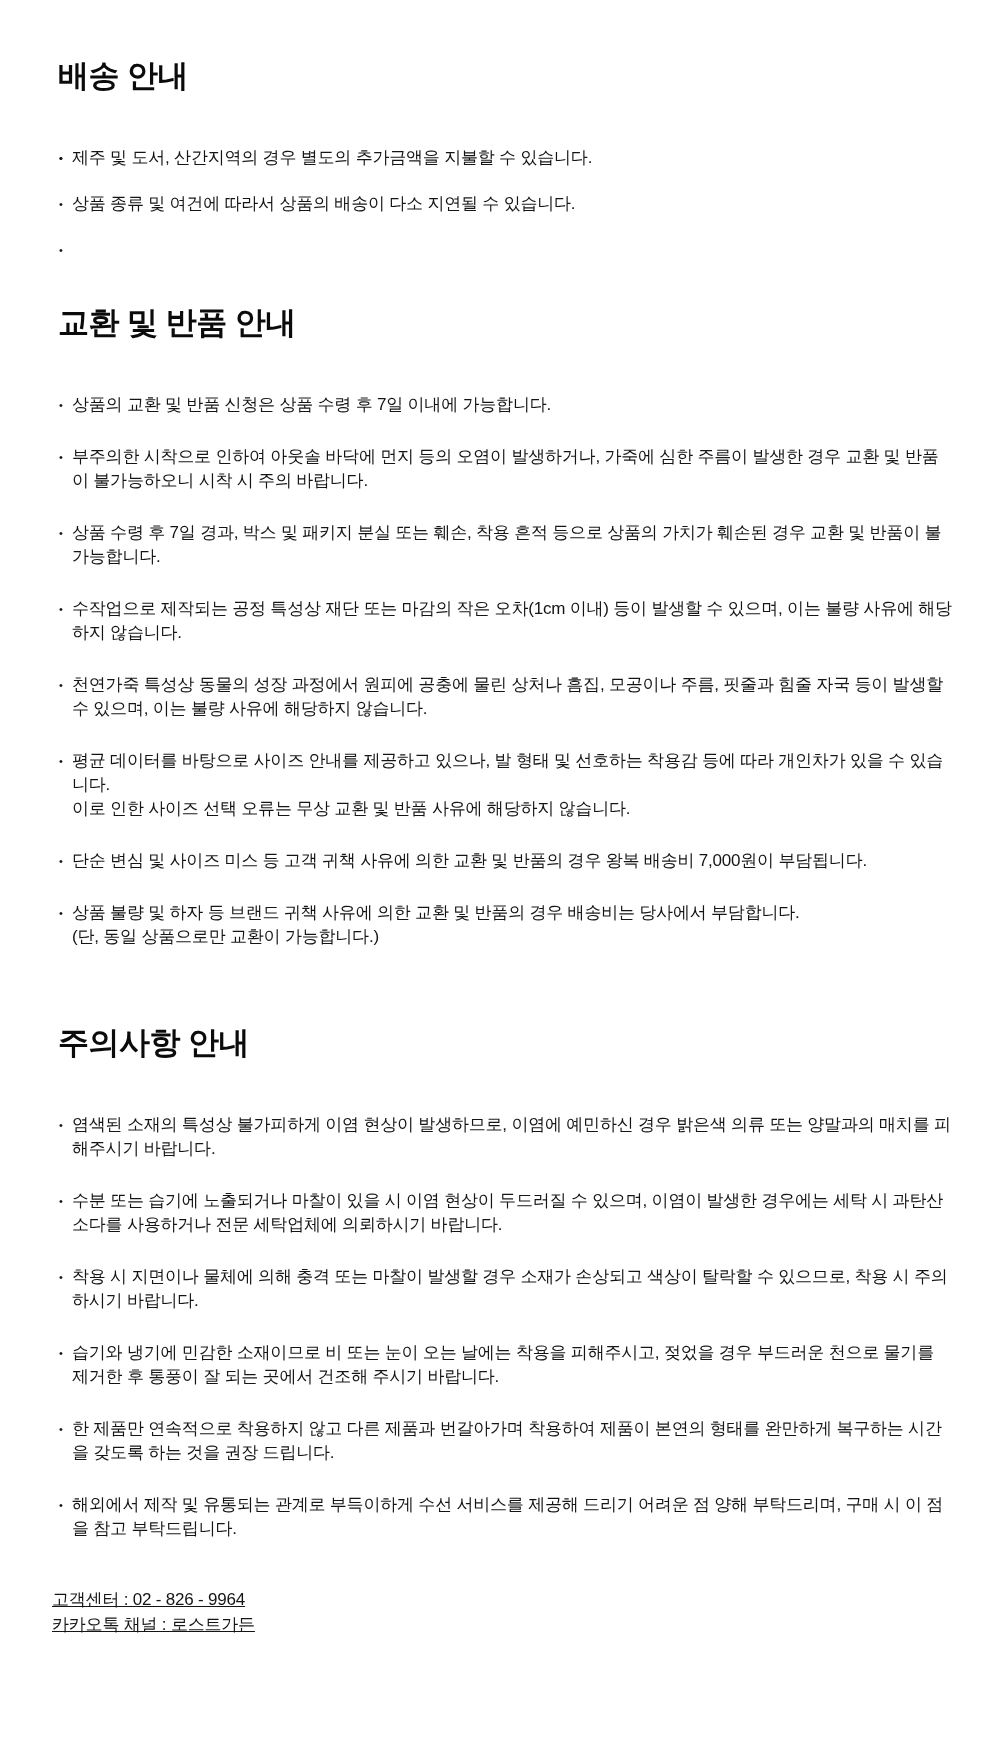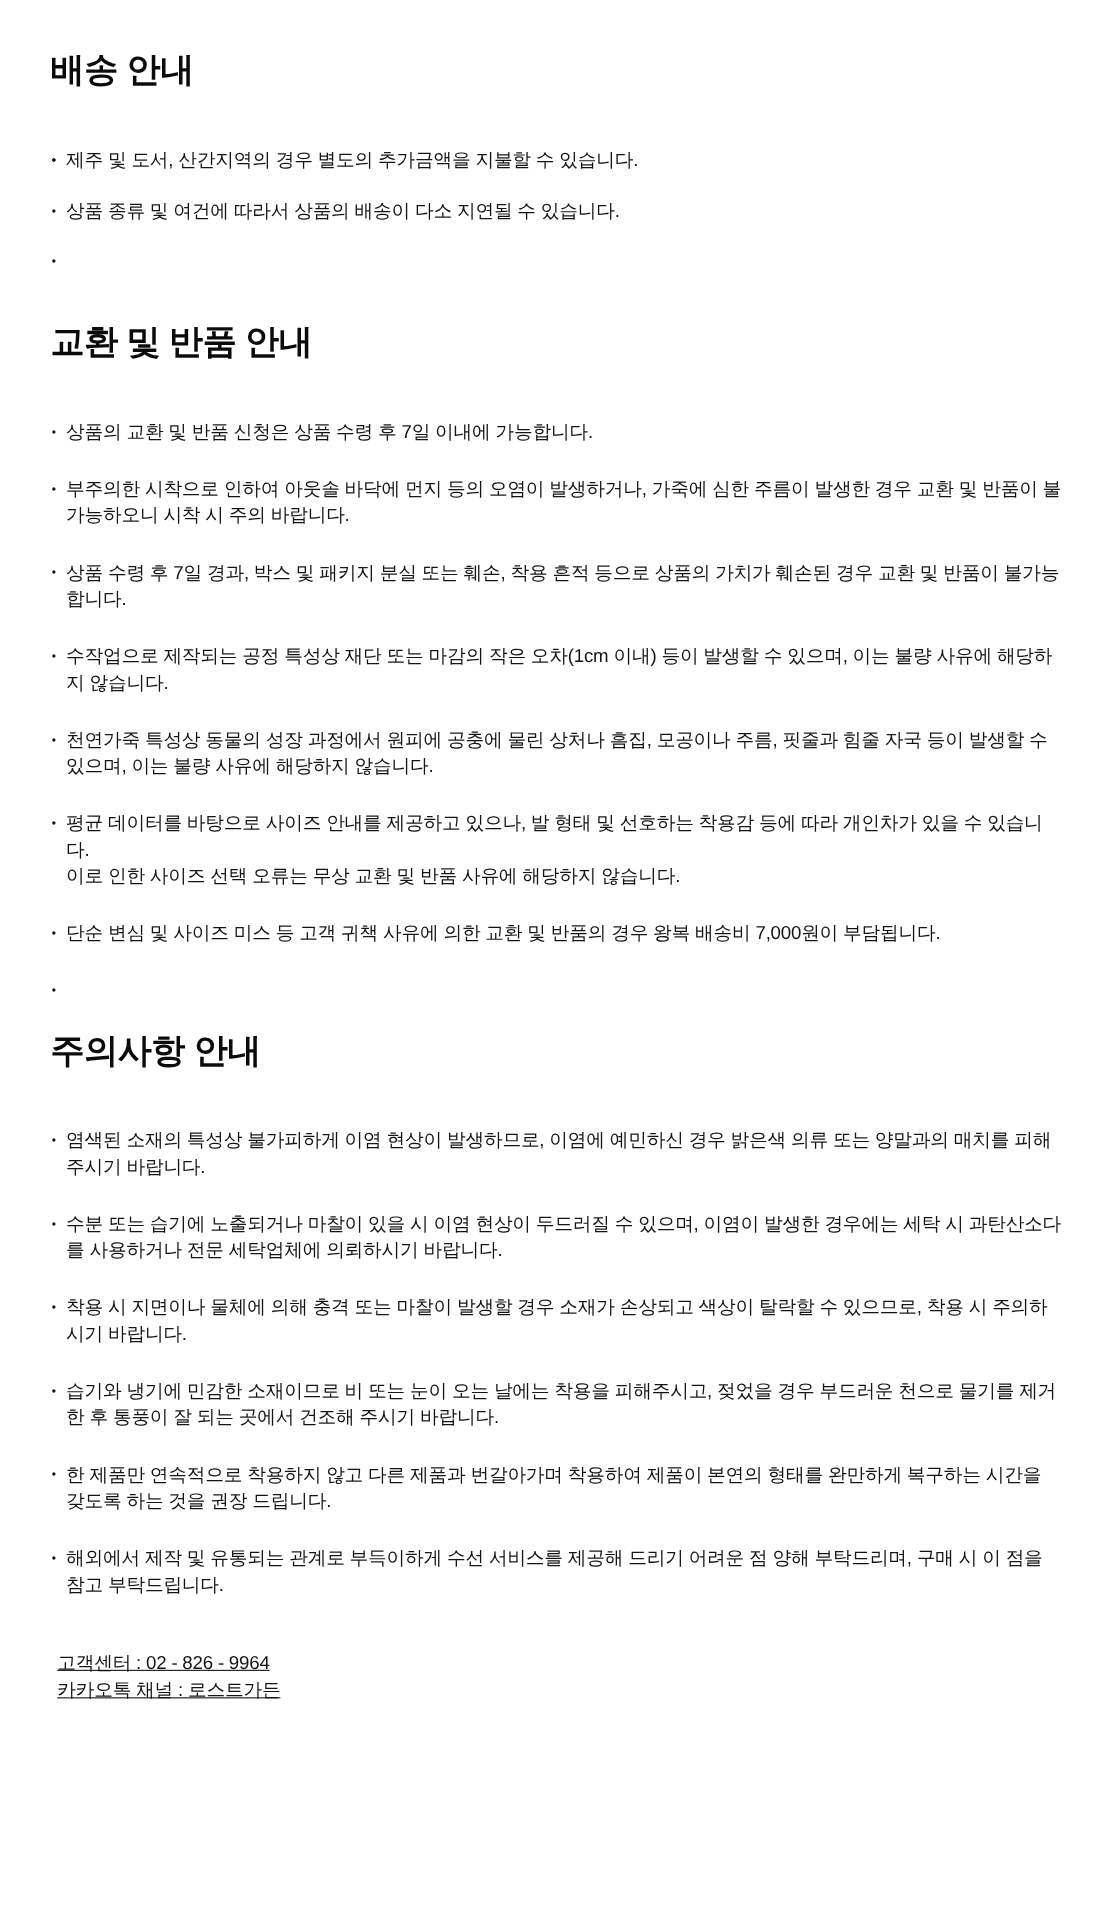--- a/index.html
+++ b/index.html
@@ -14,21 +14,21 @@
     overflow: hidden;
     color: #121212;
     font-family: "Liberation Sans", "DejaVu Sans", sans-serif;
   }
   .page {
     box-sizing: border-box;
     width: 1000px;
     height: 1737px;
     padding: 48px 34px 0 46px;
   }
-  .section { margin: 0; }
+  .section { margin: 12px; }
   .section-title {
     margin: 0 0 54px 0;
     font-size: 31px;
     line-height: 32px;
     font-weight: 800;
     letter-spacing: -0.5px;
     color: #0b0b0b;
   }
   .sec-exchange { margin-top: 91px; }
   .sec-caution  { margin-top: 78px; }
@@ -88,21 +88,22 @@
     <h2 class="section-title">교환 및 반품 안내</h2>
     <ul class="items">
       <li class="item"><span class="dot">•</span><span class="txt">상품의 교환 및 반품 신청은 상품 수령 후 7일 이내에 가능합니다.</span></li>
       <li class="item"><span class="dot">•</span><span class="txt">부주의한 시착으로 인하여 아웃솔 바닥에 먼지 등의 오염이 발생하거나, 가죽에 심한 주름이 발생한 경우 교환 및 반품이 불가능하오니 시착 시 주의 바랍니다.</span></li>
       <li class="item"><span class="dot">•</span><span class="txt">상품 수령 후 7일 경과, 박스 및 패키지 분실 또는 훼손, 착용 흔적 등으로 상품의 가치가 훼손된 경우 교환 및 반품이 불가능합니다.</span></li>
       <li class="item"><span class="dot">•</span><span class="txt">수작업으로 제작되는 공정 특성상 재단 또는 마감의 작은 오차(1cm 이내) 등이 발생할 수 있으며, 이는 불량 사유에 해당하지 않습니다.</span></li>
       <li class="item"><span class="dot">•</span><span class="txt">천연가죽 특성상 동물의 성장 과정에서 원피에 공충에 물린 상처나 흠집, 모공이나 주름, 핏줄과 힘줄 자국 등이 발생할 수 있으며, 이는 불량 사유에 해당하지 않습니다.</span></li>
       <li class="item"><span class="dot">•</span><span class="txt">평균 데이터를 바탕으로 사이즈 안내를 제공하고 있으나, 발 형태 및 선호하는 착용감 등에 따라 개인차가 있을 수 있습니다.
 이로 인한 사이즈 선택 오류는 무상 교환 및 반품 사유에 해당하지 않습니다.</span></li>
       <li class="item"><span class="dot">•</span><span class="txt">단순 변심 및 사이즈 미스 등 고객 귀책 사유에 의한 교환 및 반품의 경우 왕복 배송비 7,000원이 부담됩니다.</span></li>
-      <li class="item"><span class="dot">•</span></li>
+      <li class="item"><span class="dot">•</span><span class="txt">상품 불량 및 하자 등 브랜드 귀책 사유에 의한 교환 및 반품의 경우 배송비는 당사에서 부담합니다.
+(단, 동일 상품으로만 교환이 가능합니다.)</span></li>
     </ul>
   </section>
 
   <section class="section sec-caution">
     <h2 class="section-title">주의사항 안내</h2>
     <ul class="items">
       <li class="item"><span class="dot">•</span><span class="txt">염색된 소재의 특성상 불가피하게 이염 현상이 발생하므로, 이염에 예민하신 경우 밝은색 의류 또는 양말과의 매치를 피해주시기 바랍니다.</span></li>
       <li class="item"><span class="dot">•</span><span class="txt">수분 또는 습기에 노출되거나 마찰이 있을 시 이염 현상이 두드러질 수 있으며, 이염이 발생한 경우에는 세탁 시 과탄산소다를 사용하거나 전문 세탁업체에 의뢰하시기 바랍니다.</span></li>
       <li class="item"><span class="dot">•</span><span class="txt">착용 시 지면이나 물체에 의해 충격 또는 마찰이 발생할 경우 소재가 손상되고 색상이 탈락할 수 있으므로, 착용 시 주의하시기 바랍니다.</span></li>
       <li class="item"><span class="dot">•</span><span class="txt">습기와 냉기에 민감한 소재이므로 비 또는 눈이 오는 날에는 착용을 피해주시고, 젖었을 경우 부드러운 천으로 물기를 제거한 후 통풍이 잘 되는 곳에서 건조해 주시기 바랍니다.</span></li>

